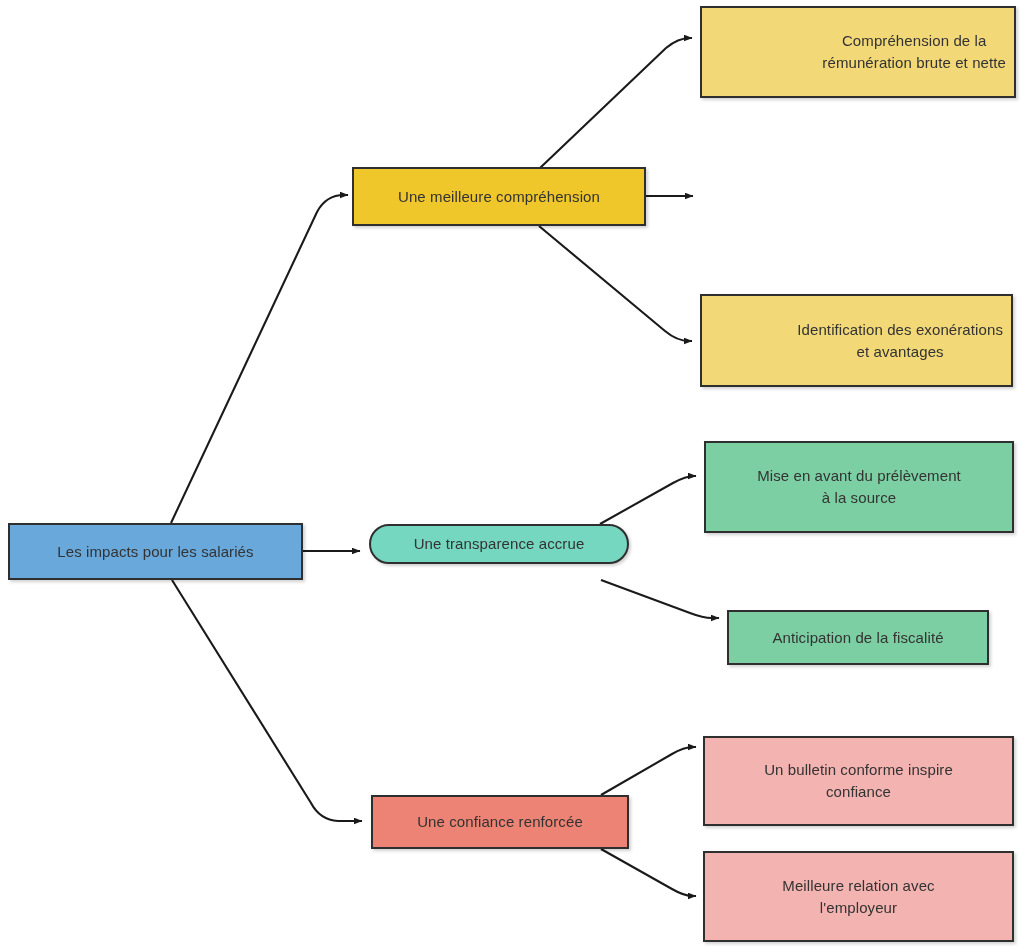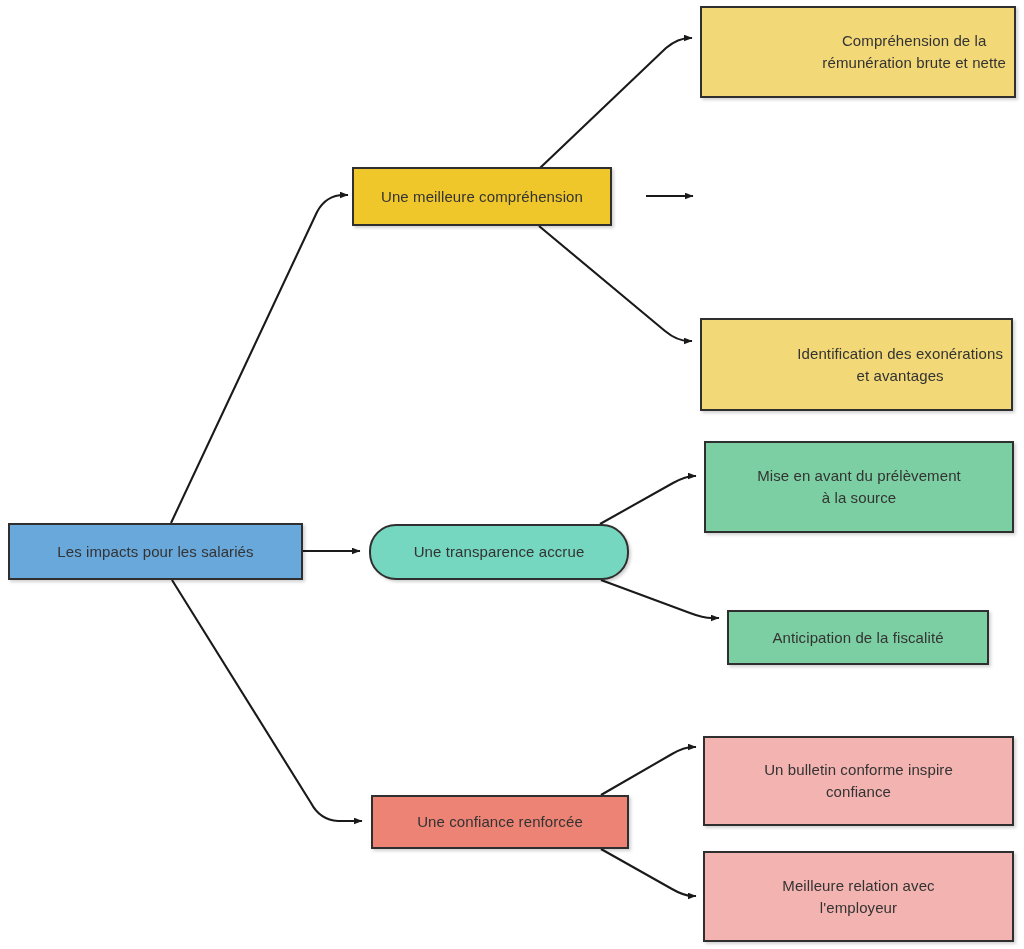--- a/index.html
+++ b/index.html
@@ -103,36 +103,36 @@
       <path d="M 601 795 L 672 754 Q 684 747 693 747 L 696 747" marker-end="url(#arrowhead)"></path>
 
       <path d="M 601 849 L 672 889 Q 684 896 693 896 L 696 896" marker-end="url(#arrowhead)"></path>
     </g>
   </svg>
 
   <div class="node node-root" style="left:8px; top:523px; width:295px; height:57px;">
     <span class="node-label">Les impacts pour les salariés</span>
   </div>
 
-  <div class="node node-branch-yellow" style="left:352px; top:167px; width:260px; height:59px;">
+  <div class="node node-branch-yellow" style="left:352px; top:167px; width:294px; height:59px;">
     <span class="node-label">Une meilleure compréhension</span>
   </div>
 
   <div class="node node-leaf-yellow" style="left:700px; top:6px; width:316px; height:92px;">
     <span class="node-label">Compréhension de la
 rémunération brute et nette</span>
   </div>
 
 
-  <div class="node node-leaf-yellow" style="left:700px; top:294px; width:313px; height:93px;margin-top:24px;">
+  <div class="node node-leaf-yellow" style="left:700px; top:294px; width:313px; height:93px;">
     <span class="node-label">Identification des exonérations
 et avantages</span>
   </div>
 
-  <div class="node node-branch-green" style="left:369px; top:524px; width:260px; height:56px;border-radius:27px;">
+  <div class="node node-branch-green" style="left:369px; top:524px; width:260px; height:40px;border-radius:27px;">
     <span class="node-label">Une transparence accrue</span>
   </div>
 
   <div class="node node-leaf-green" style="left:704px; top:441px; width:310px; height:92px;">
     <span class="node-label">Mise en avant du prélèvement
 à la source</span>
   </div>
 
   <div class="node node-leaf-green" style="left:727px; top:591px; width:262px; height:55px;margin-top:19px;">
     <span class="node-label">Anticipation de la fiscalité</span>

